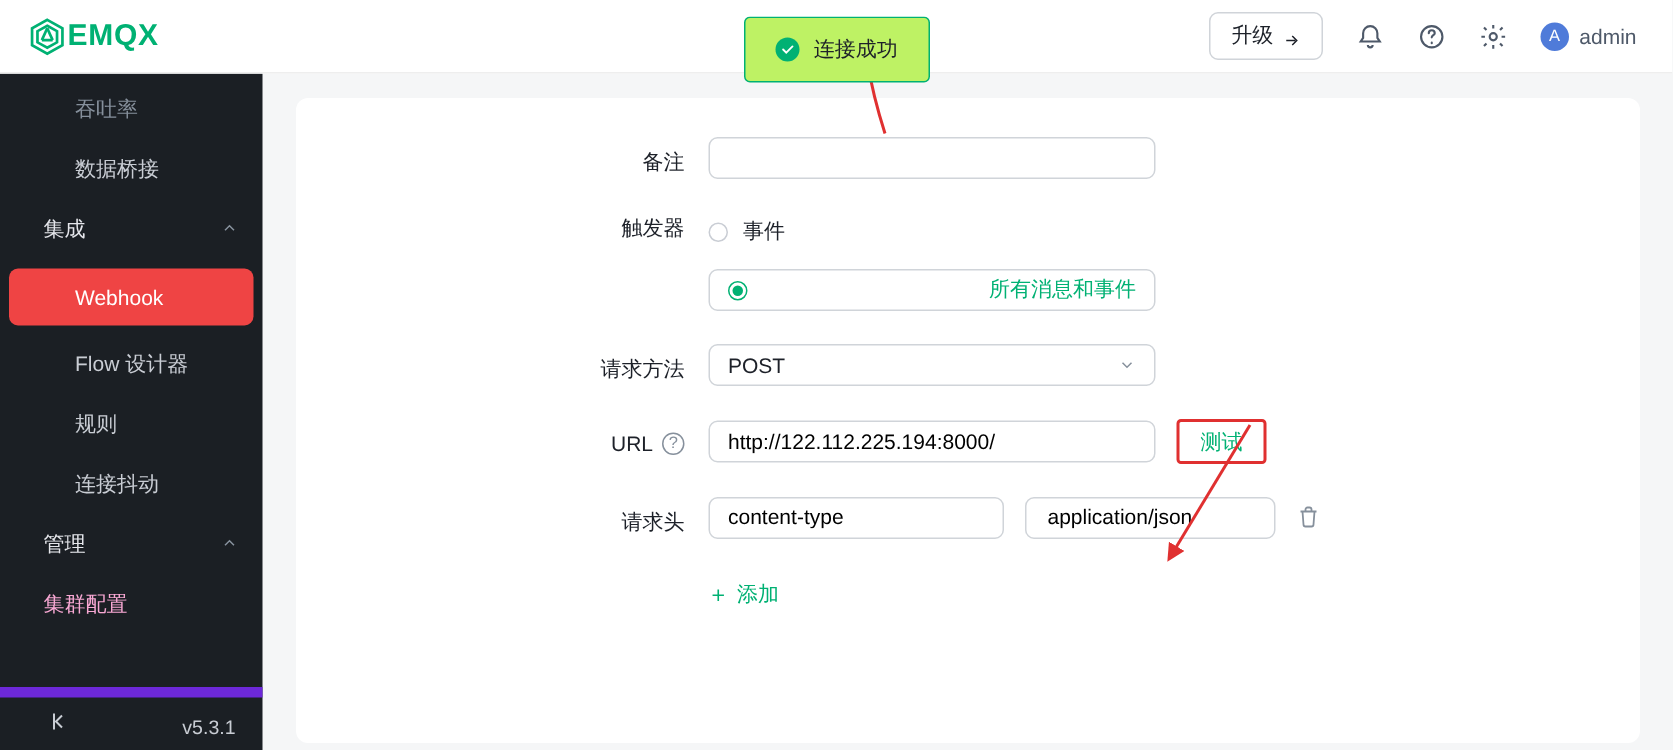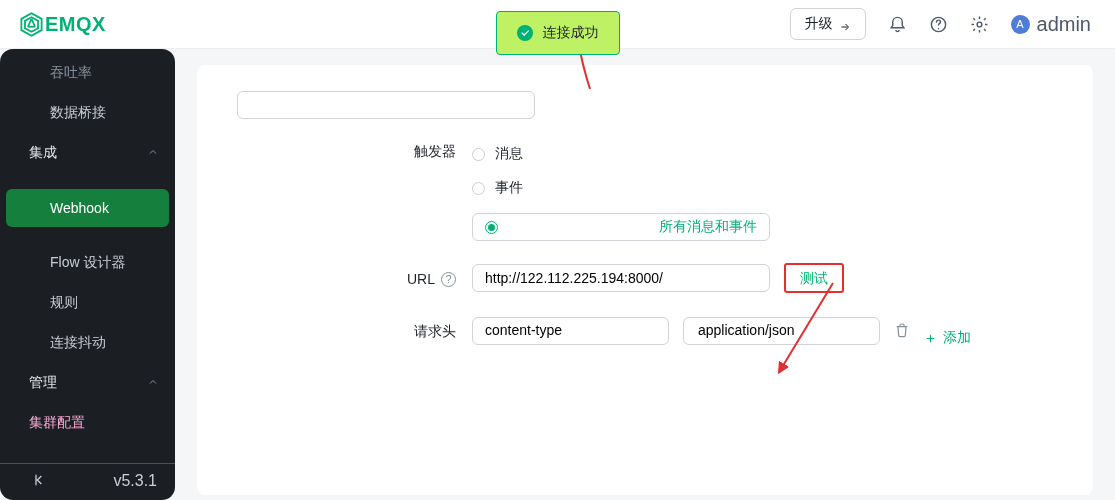--- a/index.html
+++ b/index.html
@@ -33,63 +33,62 @@
       padding: 6px 14px; display: inline-flex; align-items: flex-end; gap: 6px;
       font-size: 14px; color: #1d2129; cursor: pointer; background: #fff;
     }
     .icon-btn { color: #4e5969; cursor: pointer; display: inline-flex; }
     .avatar {
       width: 19px; height: 19px; border-radius: 50%;
       background: #4f7bd9; color: #fff; font-size: 11px;
       display: inline-flex; align-items: center; justify-content: center;
     }
     .user-wrap { display: flex; align-items: center; gap: 7px; }
-    .user-name { color: #4e5969; font-size: 20px; }
+    .user-name { color: #4e5969; font-size: 14px; }
 
     
     .toast {
       position: absolute; top: 11px; left: 50%; transform: translateX(-50%);
       z-index: 20;
       background: #bef264; border: 1.5px solid #00b173; border-radius: 4px;
       padding: 12px 20px; display: flex; align-items: center; gap: 10px;
       color: #1d2129; font-size: 14px;
     }
     .toast-icon {
       width: 16px; height: 16px; border-radius: 50%; background: #00b173;
       color: #fff; display: inline-flex; align-items:center; justify-content:center;
     }
 
     
     .body { display: flex; height: calc(500px - 49px); }
     .sidebar {
       width: 175px; background: #1b1f24; color: #c9cdd4;
       display: flex; flex-direction: column; justify-content: space-between;
       flex-shrink: 0;
-      border-radius: 13px;
     }
     .nav { padding-top: 4px; }
     .nav-item {
       padding: 11px 20px 11px 50px; font-size: 14px; cursor: pointer;
       color: #c9cdd4;
     }
     .nav-item.active {
-      background: #15803d; color: #fff; border-radius: 6px; margin: 16px 6px;
+      background: #ef4444; color: #fff; border-radius: 6px; margin: 6px 6px;
       padding-left: 44px;
     }
     .nav-group {
       padding: 11px 16px 11px 29px; font-size: 14px;
       display: flex; align-items: center; justify-content: space-between;
       cursor: pointer; color: #e5e6eb;
     }
     .nav-group.disabled { color: #f9a8d4; font-family: Liberation Mono, monospace; }
     .chev { color: #86909c; }
     .sidebar-foot {
-      border-top: 1px solid #6d28d9;
-      display: flex; align-items: flex-start; justify-content: space-between;
-      padding: 8px 18px 8px 32px; color: #c9cdd4; font-size: 16px;
+      border-top: 7px solid #6d28d9;
+      display: flex; align-items: flex-end; justify-content: space-between;
+      padding: 8px 18px 8px 32px; color: #c9cdd4; font-size: 13px;
     }
 
     
     .main { flex: 1; padding: 16px 22px; overflow: auto; position: relative; }
     .card {
       background: #fff; border-radius: 8px; padding: 26px 40px 40px 40px;
       min-height: 430px;
     }
     .form-row {
       display: flex; align-items: flex-start; margin-bottom: 22px;
@@ -122,21 +121,21 @@
       border: 2.5px solid #e03030; border-radius: 3px;
       display: inline-block; line-height: 1;
     }
     .header-pair { display: flex; align-items: center; gap: 14px; }
     .h-inp {
       height: 28px; border: 1px solid #d0d4d9; border-radius: 6px;
       padding: 4px 12px; font-size: 14px;
     }
     .h-inp input { border:none; outline:none; width:100%; font-size:14px; background:transparent; }
     .h-key { width: 197px; }
-    .h-val { width: 197px; padding-left: 14px; }
+    .h-val { width: 167px; padding-left: 14px; }
     .del-icon { color: #86909c; cursor: pointer; }
     .add-link { color: #00b173; font-size: 14px; cursor: pointer; display:flex; align-items:center; gap:6px; margin-top:14px; }
     .help-icon {
       width:15px; height:15px; border:1.5px solid #86909c; border-radius:50%;
       color:#86909c; font-size:11px;
       display:inline-flex; align-items:center; justify-content:center;
     }
     
     .arrow1 {
       position:absolute; top:34px; left:560px; z-index:15; pointer-events:none;
@@ -256,64 +255,72 @@
           <marker id="ah2" markerWidth="7" markerHeight="7" refX="3" refY="3" orient="auto">
             <path d="M0,0 L6,3 L0,6 Z" fill="#e03030"></path>
           </marker>
         </defs>
       <path d="M66 2 L 14 88" fill="none" stroke="#e03030" stroke-width="2" marker-end="url(#ah2)"></path>
     </svg>
     <div class="card">
 
 
       <div class="form-row">
+        <div class="label">备注</div>
         <div class="ctrl">
           <div class="inp">
             <input type="text" value="" style="">
           </div>
         </div>
       </div>
 
       <div class="form-row">
         <div class="label" style="padding-top:2px">触发器</div>
         <div class="ctrl">
           <div class="radios">
-            <label class="radio">
-              <span class="radio-dot"></span>
-              <span class="radio-label">消息</span>
-            </label>
             <label class="radio">
               <span class="radio-dot"></span>
               <span class="radio-label">事件</span>
             </label>
             <label class="radio sel">
               <span class="radio-dot"></span>
               <span class="radio-label">所有消息和事件</span>
             </label>
           </div>
         </div>
       </div>
 
+      <div class="form-row">
+        <div class="label">请求方法</div>
+        <div class="ctrl">
+          <div class="sel">
+            <span>POST</span>
+            <svg width="12" height="12" viewBox="0 0 24 24">
+                <path d="M6 9l6 6 6-6" fill="none" stroke="#86909c" stroke-width="2"></path>
+              </svg>
+          </div>
+        </div>
+      </div>
 
       <div class="form-row">
         <div class="label">
           <span>URL</span>
           <span class="help-icon">?</span>
         </div>
         <div class="ctrl">
           <div class="inp">
             <input type="text" value="http://122.112.225.194:8000/" style="">
           </div>
           <span class="test-btn">测试</span>
         </div>
       </div>
 
       <div class="form-row" style="margin-bottom:0">
         <div class="label">请求头</div>
-        <div class="ctrl" style="flex-direction:row; align-items:center">
+        <div class="ctrl" style="flex-direction:column; align-items:flex-start">
           <div class="header-pair">
             <div class="h-inp h-key">
               <input type="text" value="content-type" style="">
             </div>
             <div class="h-inp h-val">
               <input type="text" value="application/json" style="">
             </div>
             <span class="del-icon">
               <svg width="16" height="16" viewBox="0 0 24 24">
                   <path d="M4 7h16M9 7V5a2 2 0 012-2h2a2 2 0 012 2v2M6 7l1 13a2 2 0 002 2h6a2 2 0 002-2l1-13" fill="none" stroke="#86909c" stroke-width="1.8"></path>

